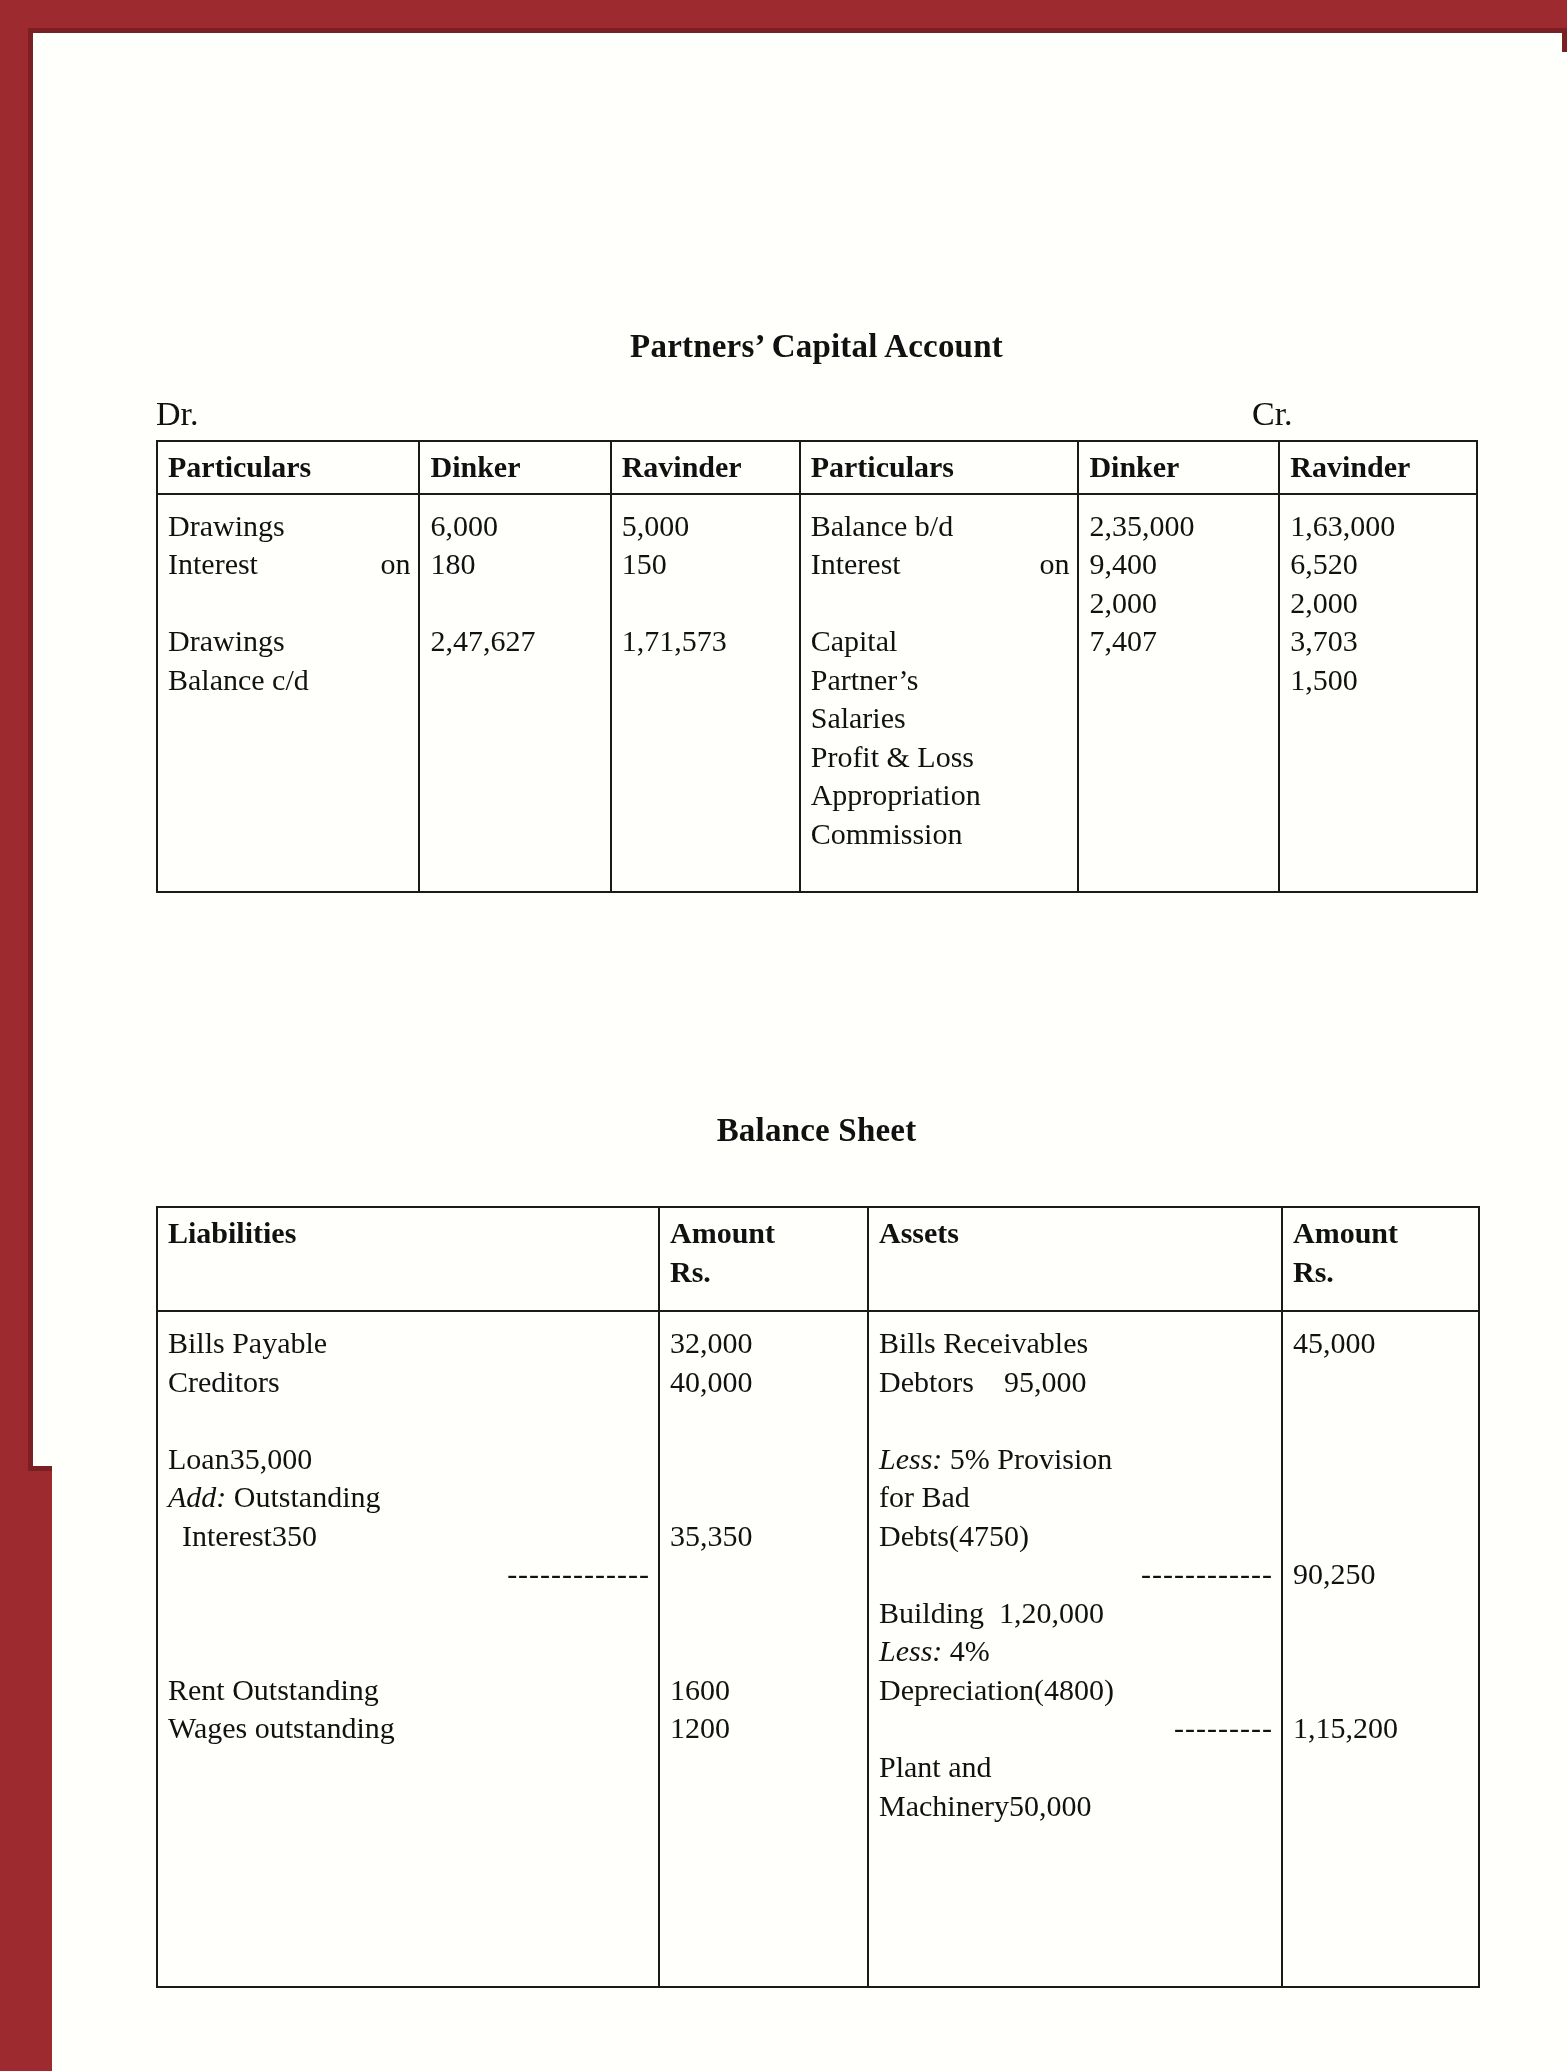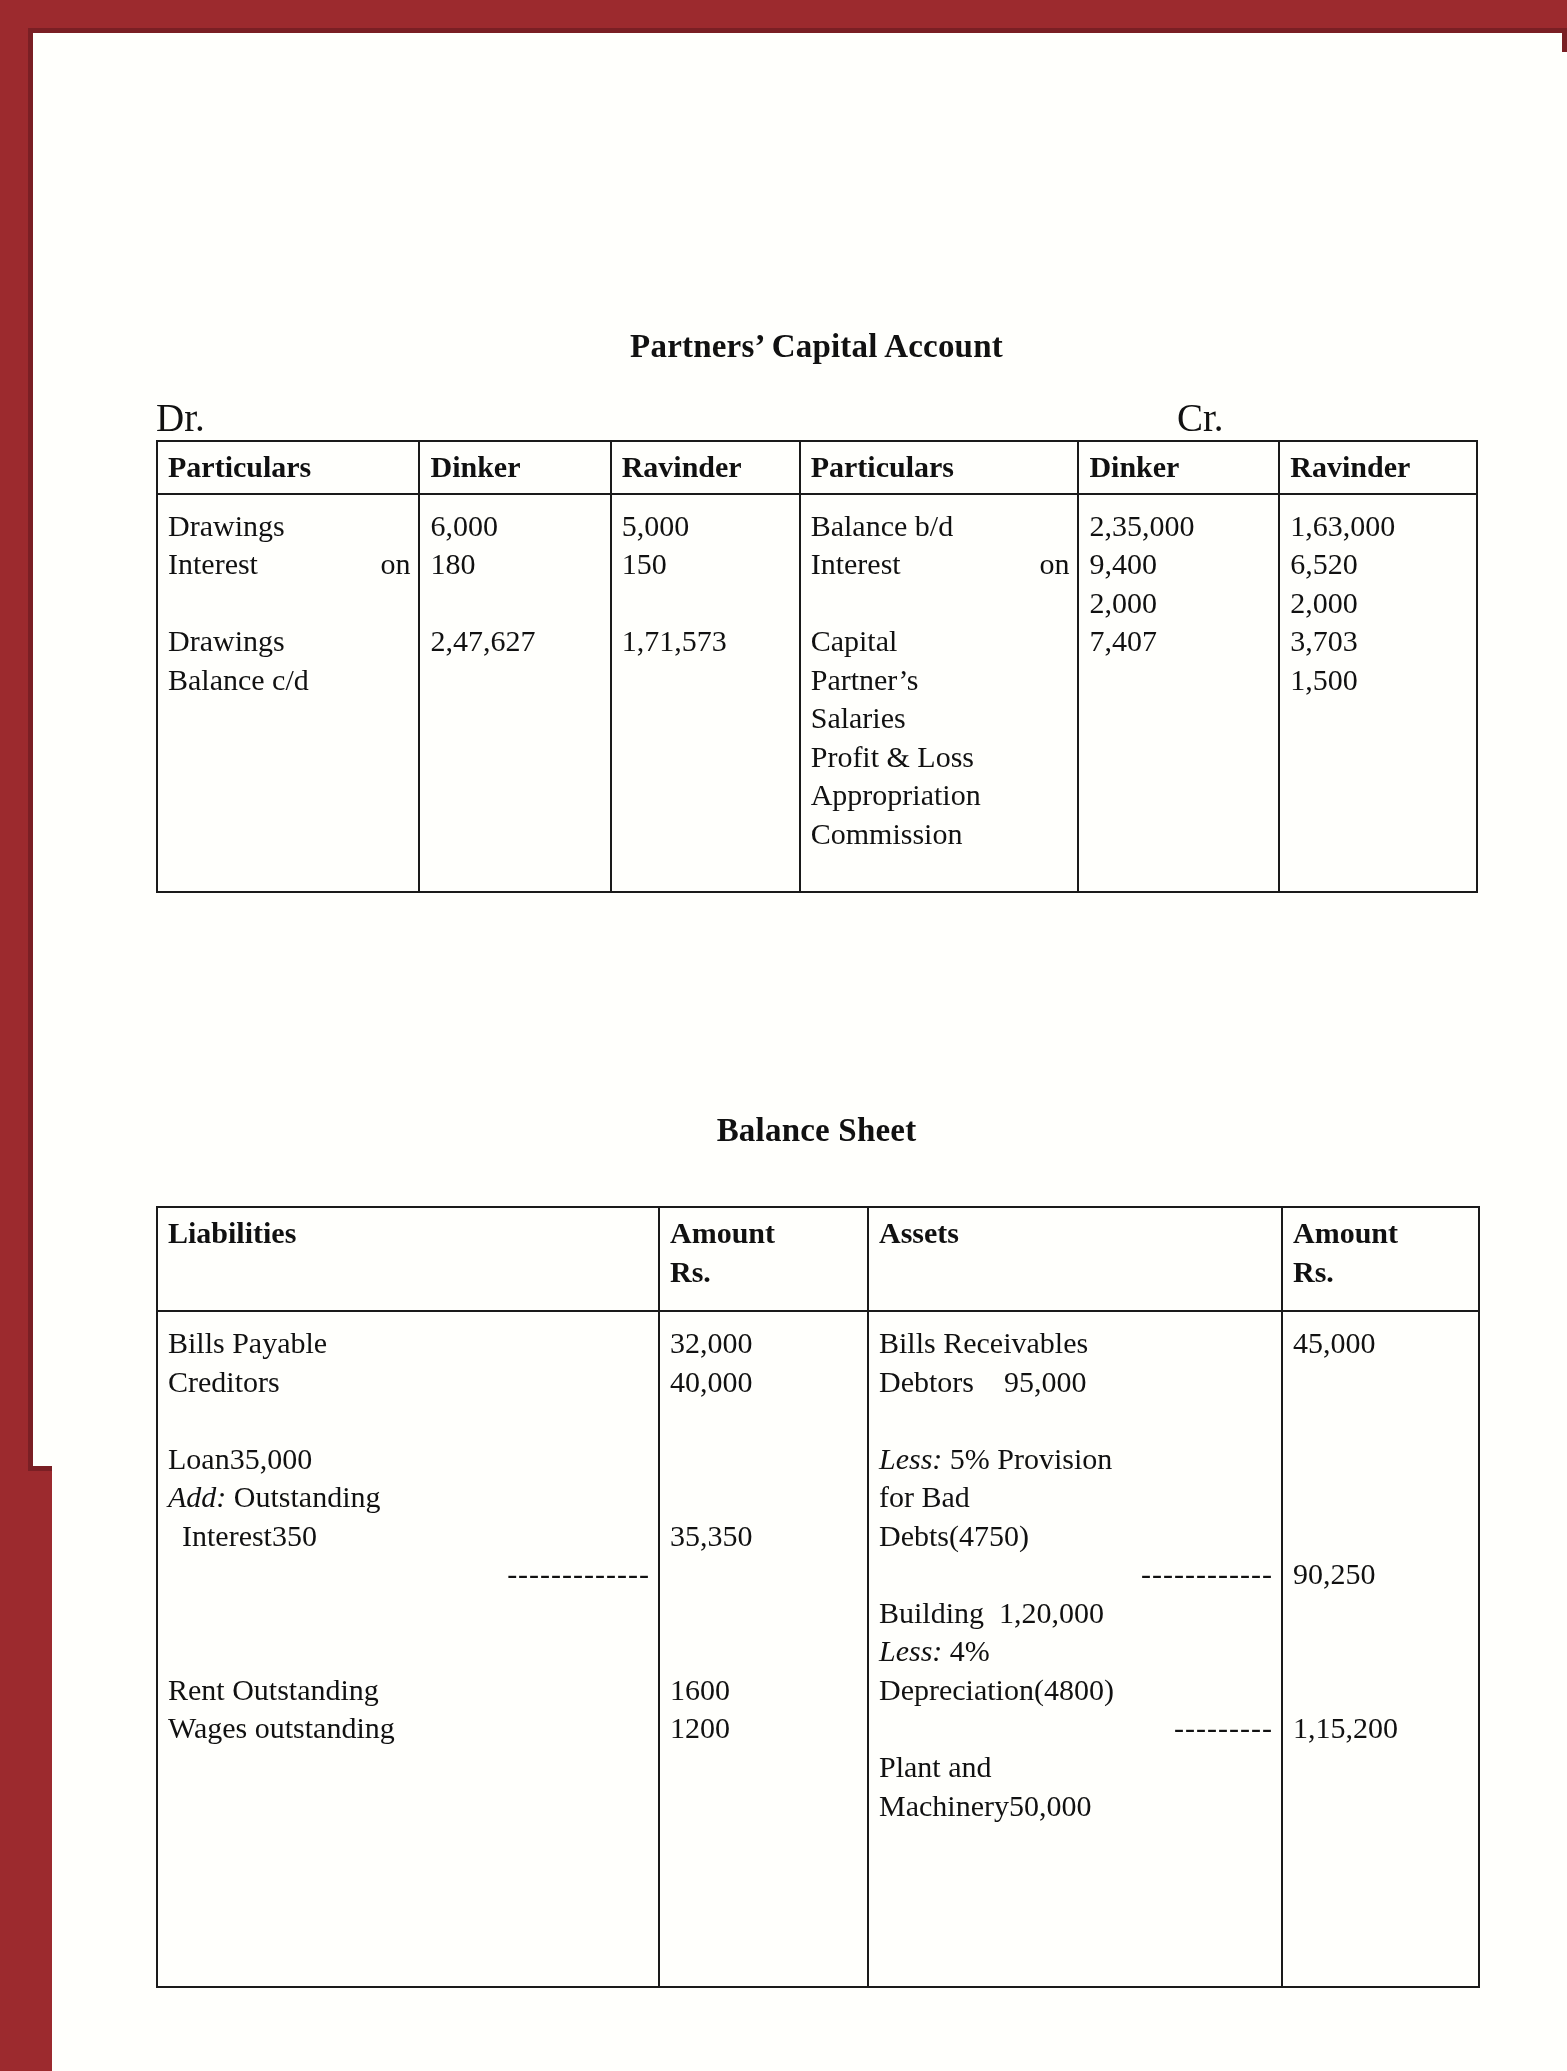--- a/index.html
+++ b/index.html
@@ -47,24 +47,24 @@
     text-align: center;
     font-weight: bold;
     font-size: 33px;
     letter-spacing: 0.2px;
   }
   #capital-title { left: 0; top: 276; width: 1529px; }
   #balance-title { left: 0; width: 1529px; }
 
   .drcr {
     position: absolute;
-    font-size: 39px;
+    font-size: 34px;
   }
   #dr-label { left: 104px; top: 343px; }
-  #cr-label { left: 1125px; top: 343px; }
+  #cr-label { left: 1200px; top: 343px; }
 
   
   table.ledger {
     position: absolute;
     border-collapse: collapse;
     table-layout: fixed;
     background: #fffffc;
   }
   table.ledger th, table.ledger td {
     border: 2px solid #1a1a1a;

